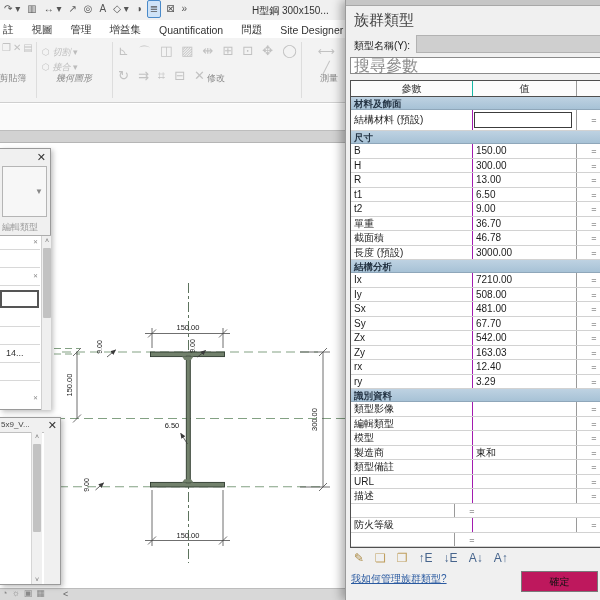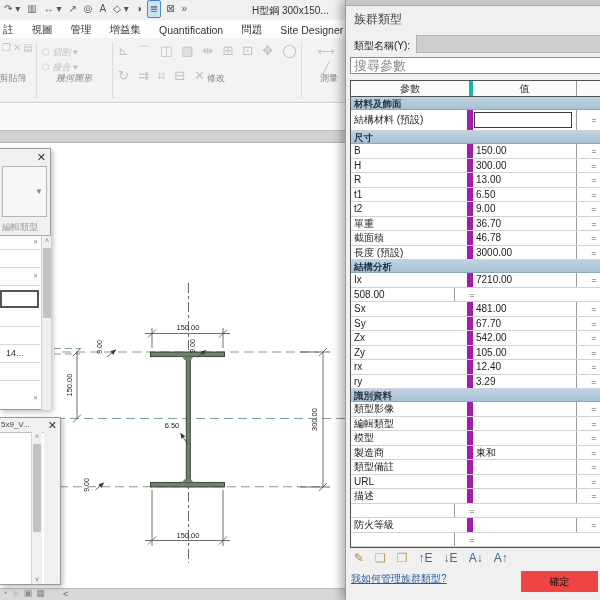--- a/index.html
+++ b/index.html
@@ -47,44 +47,44 @@
   .sb-arrow { position:absolute; left:1px; width:8px; text-align:center; color:#777; font-size:7px; }
   .sb-thumb { position:absolute; left:1px; width:8px; background:#c2c2c2; border-radius:1px; }
   #browser { left:0; top:417px; width:61px; height:168px; }
   #browser-title { position:absolute; left:1px; top:2px; width:36px; font-size:8px; color:#444; white-space:nowrap; overflow:hidden; }
   #browser-body { position:absolute; left:0; top:14px; width:44px; height:152px; background:#fff; border-top:1px solid #c0c0c0; }
   #br-scroll { position:absolute; left:31px; top:14px; width:11px; height:152px; background:#f0f0f0; border-left:1px solid #d5d5d5; }
 
   
   #dialog { left:345px; top:0; width:255px; height:600px; background:#f0f0f0; border-left:1px solid #9a9a9a; box-shadow:-4px 0 9px rgba(0,0,0,.3); }
   #dlg-topstrip { position:absolute; left:0; top:0; width:255px; height:6px; background:#c6c6c6; border-bottom:1px solid #a8a8a8; }
-  #dlg-title { position:absolute; left:8px; top:11px; color:#444; font-size:12px; }
+  #dlg-title { position:absolute; left:8px; top:11px; color:#444; font-size:15px; }
   #typename-label { position:absolute; left:8px; top:39px; color:#222; }
   #typename-combo { position:absolute; left:70px; top:35px; width:190px; height:18px; background:#cfcfcf; border:1px solid #b2b2b2; }
   #search-box { position:absolute; left:4px; top:57px; width:252px; height:17px; background:#fff; border:1px solid #8a8a8a; }
-  #search-box span { color:#8c8c8c; font-size:13px; padding-left:3px; line-height:15px; display:block; }
+  #search-box span { color:#8c8c8c; font-size:16px; padding-left:3px; line-height:15px; display:block; }
   #ptable { position:absolute; left:4px; top:80px; width:262px; border:1px solid #4f4f4f; background:#fff; }
   .thead { display:flex; height:16px; border-bottom:1px solid #4f4f4f; background:#fcfcfc; }
   .thead span { text-align:center; line-height:16px; color:#333; }
-  .col-p { width:122px; border-right:4px solid #14b8a6; }
+  .col-p { width:122px; border-right:1px solid #14b8a6; }
   .col-v { width:104px; border-right:1px solid #9a9a9a; }
   .col-f { width:34px; }
   .sec { height:13px; background:linear-gradient(#bed2e2,#a7c2d6); color:#253545; font-weight:bold; font-size:9.5px; line-height:13px; padding-left:3px; border-bottom:1px solid #8fa7ba; }
   .prow { display:flex; height:14.5px; border-bottom:1px solid #d2d2d2; background:#fff; }
   .prow.tall { height:21px; }
-  .pc { width:122px; padding-left:3px; line-height:14px; border-right:6px solid #a21caf; color:#1c1c1c; white-space:nowrap; overflow:hidden; }
+  .pc { width:122px; padding-left:3px; line-height:14px; border-right:1px solid #a21caf; color:#1c1c1c; white-space:nowrap; overflow:hidden; }
   .prow.tall .pc { line-height:20px; }
   .vc { width:104px; padding-left:3px; line-height:14px; border-right:1px solid #9a9a9a; color:#1c1c1c; position:relative; }
   .fc { width:34px; text-align:center; line-height:14px; color:#555; font-size:9px; }
   .prow.tall .fc { line-height:20px; }
   .vbox { position:absolute; left:1px; top:2px; width:98px; height:16px; background:#fff; border:1.5px solid #3c3c3c; }
   #dlg-footer-icons { position:absolute; left:8px; top:551px; display:flex; gap:11px; align-items:center; }
   .f-ic { font-size:12px; white-space:nowrap; }
   #help-link { position:absolute; left:5px; top:572px; color:#2a5aa0; text-decoration:underline; font-size:10px; }
-  #ok-btn { position:absolute; left:175px; top:571px; width:77px; height:21px; background:#ef4444; border:1px solid #7a7a7a; text-align:center; line-height:19px; color:#111; }
+  #ok-btn { position:absolute; left:175px; top:571px; width:77px; height:21px; background:#be185d; border:1px solid #7a7a7a; text-align:center; line-height:19px; color:#111; }
 
   svg text { font-family:"Liberation Sans","DejaVu Sans",sans-serif; }
 </style>
 </head>
 <body>
 
 <div class="abs" id="titlebar">
   <div class="abs" id="qat">
       <span class="qat-ic">↷ ▾</span>
       <span class="qat-ic">▥</span>
@@ -336,41 +336,42 @@
           <span class="vc">3000.00</span>
           <span class="fc">=</span>
         </div>
         <div class="sec">結構分析</div>
         <div class="prow">
           <span class="pc">Ix</span>
           <span class="vc">7210.00</span>
           <span class="fc">=</span>
         </div>
         <div class="prow">
+          <span class="pc">Iy</span>
           <span class="vc">508.00</span>
           <span class="fc">=</span>
         </div>
         <div class="prow">
           <span class="pc">Sx</span>
           <span class="vc">481.00</span>
           <span class="fc">=</span>
         </div>
         <div class="prow">
           <span class="pc">Sy</span>
           <span class="vc">67.70</span>
           <span class="fc">=</span>
         </div>
         <div class="prow">
           <span class="pc">Zx</span>
           <span class="vc">542.00</span>
           <span class="fc">=</span>
         </div>
         <div class="prow">
           <span class="pc">Zy</span>
-          <span class="vc">105.00</span>
+          <span class="vc">163.03</span>
           <span class="fc">=</span>
         </div>
         <div class="prow">
           <span class="pc">rx</span>
           <span class="vc">12.40</span>
           <span class="fc">=</span>
         </div>
         <div class="prow">
           <span class="pc">ry</span>
           <span class="vc">3.29</span>

